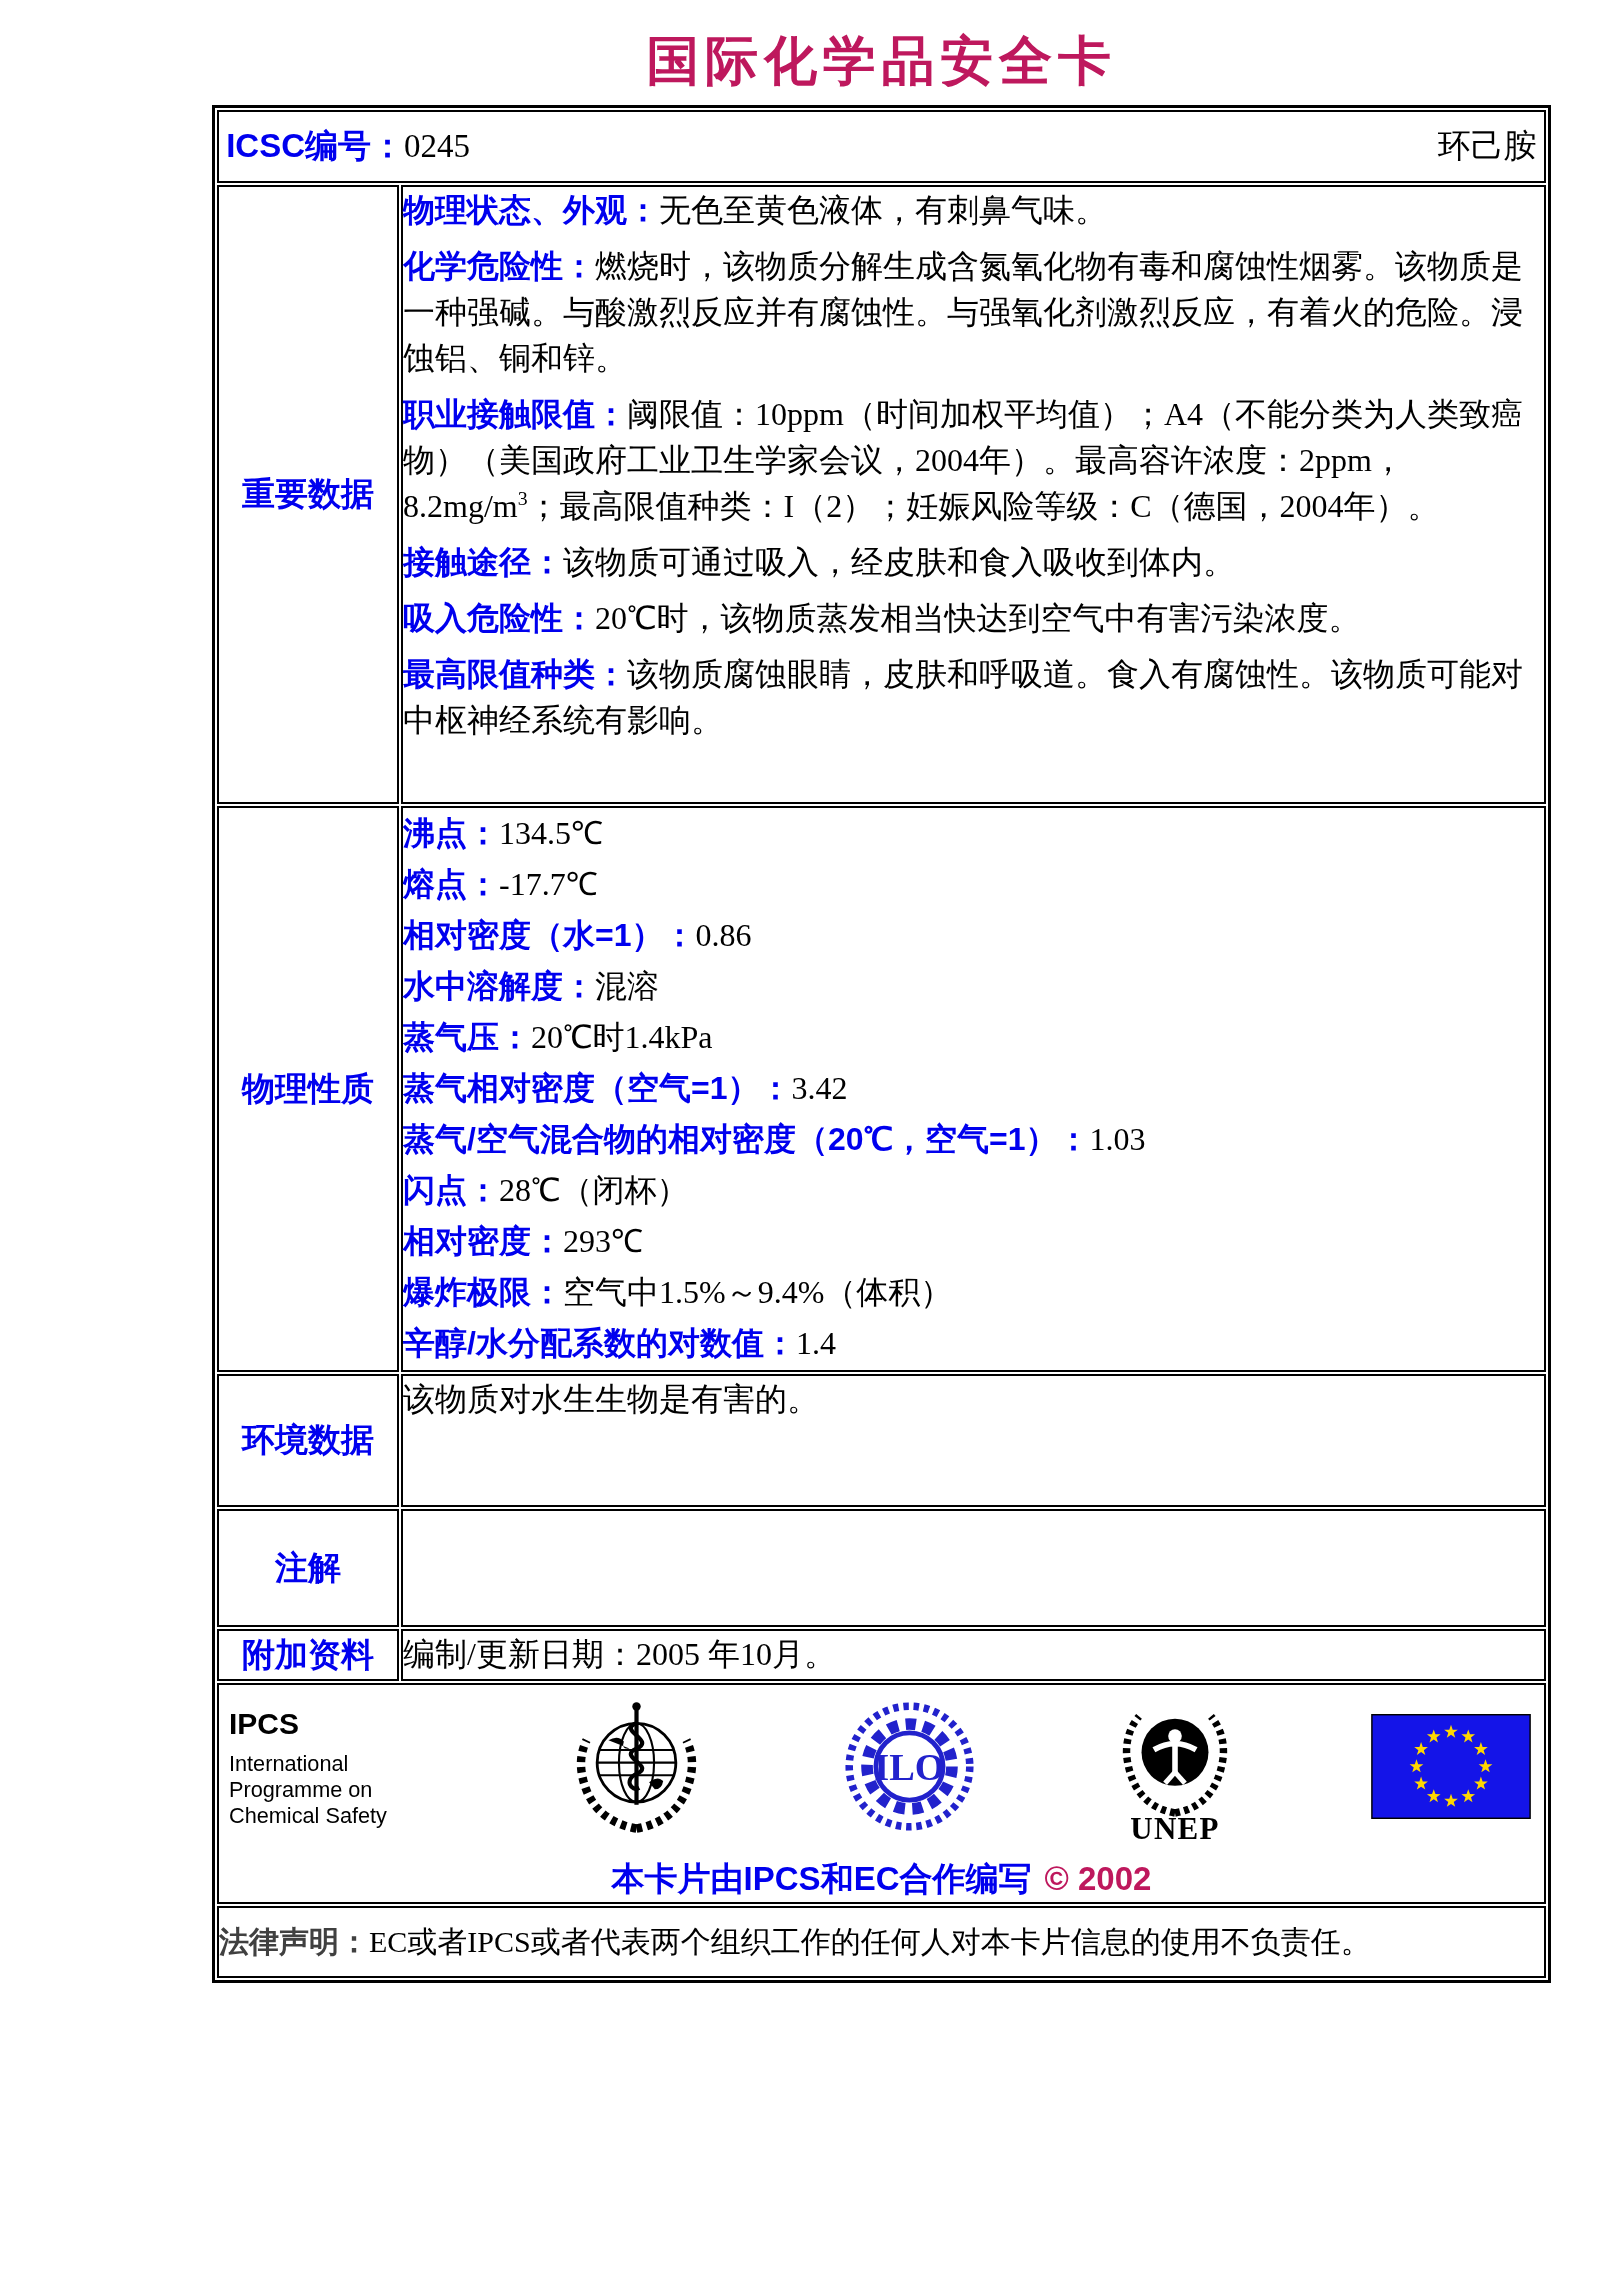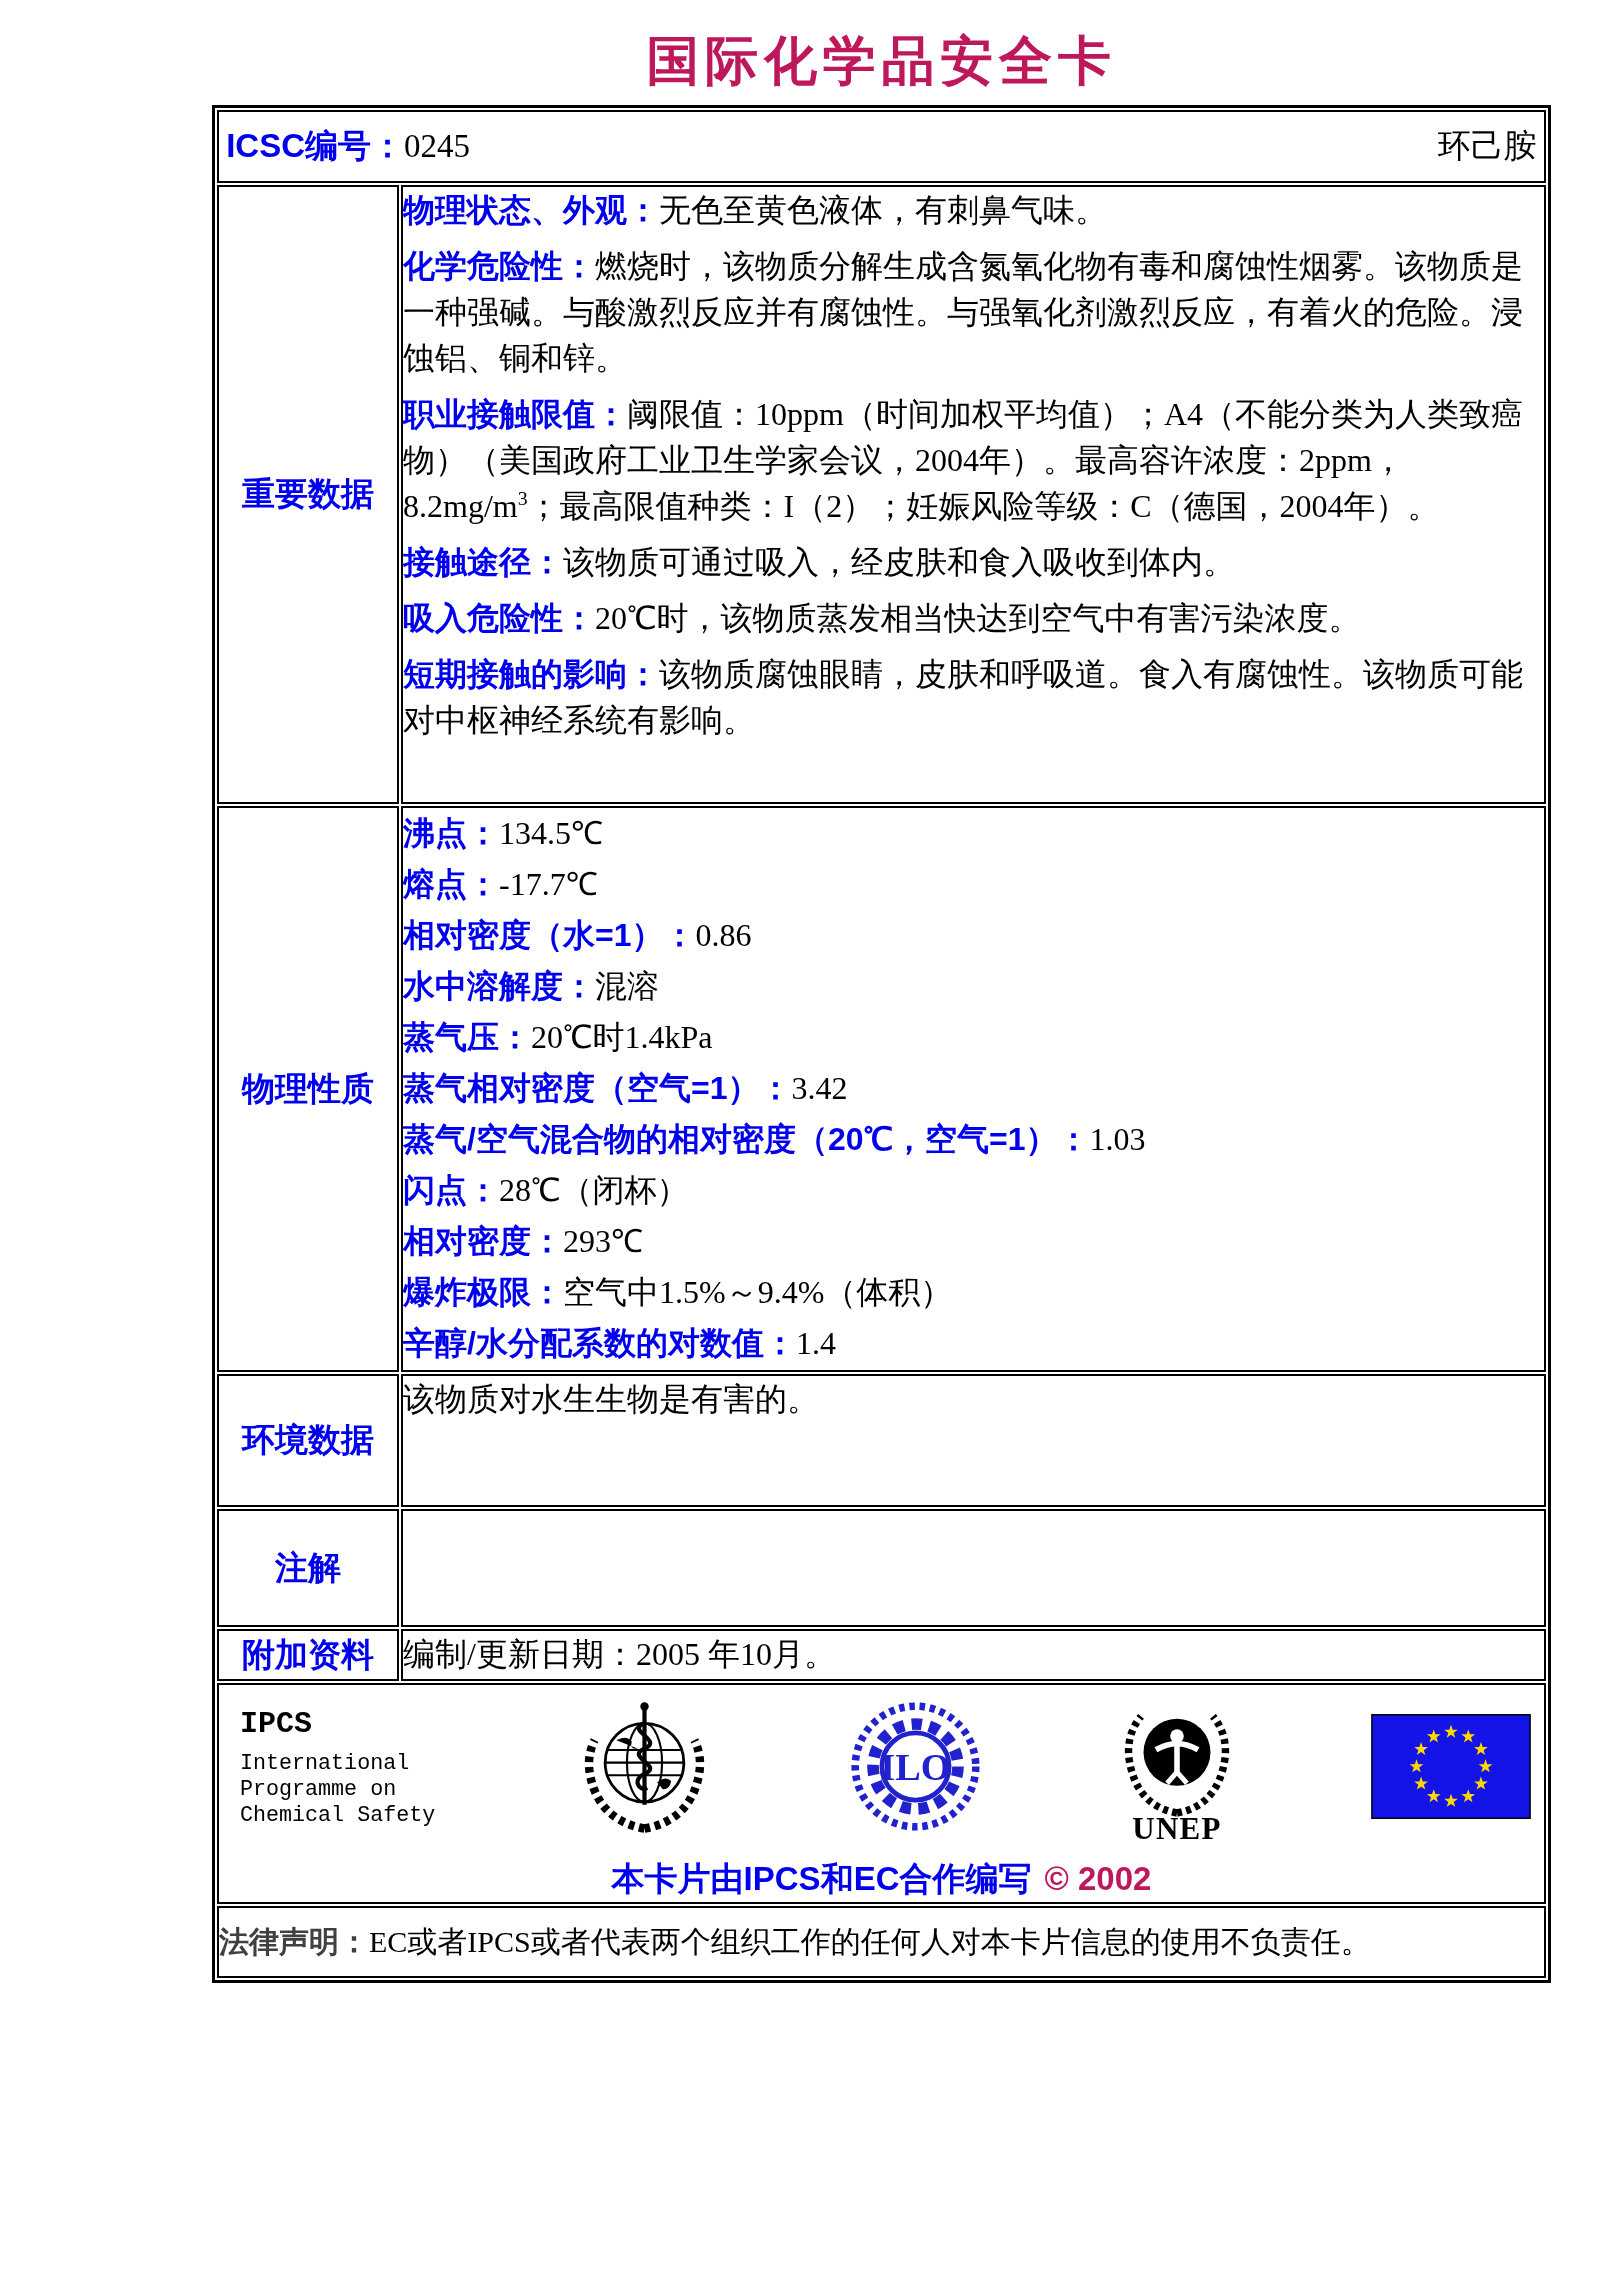--- a/index.html
+++ b/index.html
@@ -23,21 +23,21 @@
             height:69px;padding:0 7.2px;font-size:33px;}
   .imp p{margin:0 0 10px 0;}
   .phys p{margin:0;line-height:51px;}
   .env-cell{height:129px;}
   .notes-cell{height:114px;}
   .addl-cell{height:48px;vertical-align:middle;}
   .sup{vertical-align:super;font-size:0.62em;line-height:0;}
   .footer-cell{height:196px;vertical-align:middle;}
   .logo-row{display:flex;justify-content:space-between;align-items:center;
             padding:4.3px 13px 0 10px;}
-  .ipcs-block{font-family:Liberation Mono, monospace;color:#000;width:202px;margin-left:11px;}
+  .ipcs-block{font-family:Liberation Sans, sans-serif;color:#000;width:202px;}
   .ipcs-title{font-size:30px;font-weight:bold;margin-bottom:10px;}
   .ipcs-line{font-size:21.7px;line-height:26px;}
   .footer-caption{text-align:center;margin-top:10px;font-size:33px;
                   font-family:"Liberation Sans",sans-serif;font-weight:bold;color:#0000EE;}
   .footer-copy{font-weight:bold;color:#be185d;margin-left:13px;}
   .legal-cell{height:68px;vertical-align:middle;padding:0 8.7px;font-size:30px;}
   svg text{font-family:"Liberation Serif",serif;}
 </style>
 </head>
 <body>
@@ -63,21 +63,21 @@
     </tr>
 
     <tr>
       <td class="label-cell">重要数据</td>
       <td class="content-cell imp" style="height:615px;">
         <p><span class="blue-lbl">物理状态、外观：</span><span>无色至黄色液体，有刺鼻气味。</span></p>
         <p><span class="blue-lbl">化学危险性：</span><span>燃烧时，该物质分解生成含氮氧化物有毒和腐蚀性烟雾。该物质是一种强碱。与酸激烈反应并有腐蚀性。与强氧化剂激烈反应，有着火的危险。浸蚀铝、铜和锌。</span></p>
         <p><span class="blue-lbl">职业接触限值：</span><span>阈限值：10ppm（时间加权平均值）；A4（不能分类为人类致癌物）（美国政府工业卫生学家会议，2004年）。最高容许浓度：2ppm，8.2mg/m</span><span class="sup">3</span><span>；最高限值种类：I（2）；妊娠风险等级：C（德国，2004年）。</span></p>
         <p><span class="blue-lbl">接触途径：</span><span>该物质可通过吸入，经皮肤和食入吸收到体内。</span></p>
         <p><span class="blue-lbl">吸入危险性：</span><span>20℃时，该物质蒸发相当快达到空气中有害污染浓度。</span></p>
-        <p><span class="blue-lbl">短期接触的影响：</span><span>该物质腐蚀眼睛，皮肤和呼吸道。食入有腐蚀性。该物质可能对中枢神经系统有影响。</span></p>
+        <p><span class="blue-lbl">最高限值种类：</span><span>该物质腐蚀眼睛，皮肤和呼吸道。食入有腐蚀性。该物质可能对中枢神经系统有影响。</span></p>
       </td>
     </tr>
 
     <tr>
       <td class="label-cell">物理性质</td>
       <td class="content-cell phys" style="height:562px;">
         <p><span class="blue-lbl">沸点：</span><span>134.5℃</span></p>
         <p><span class="blue-lbl">熔点：</span><span>-17.7℃</span></p>
         <p><span class="blue-lbl">相对密度（水=1）：</span><span>0.86</span></p>
         <p><span class="blue-lbl">水中溶解度：</span><span>混溶</span></p>

